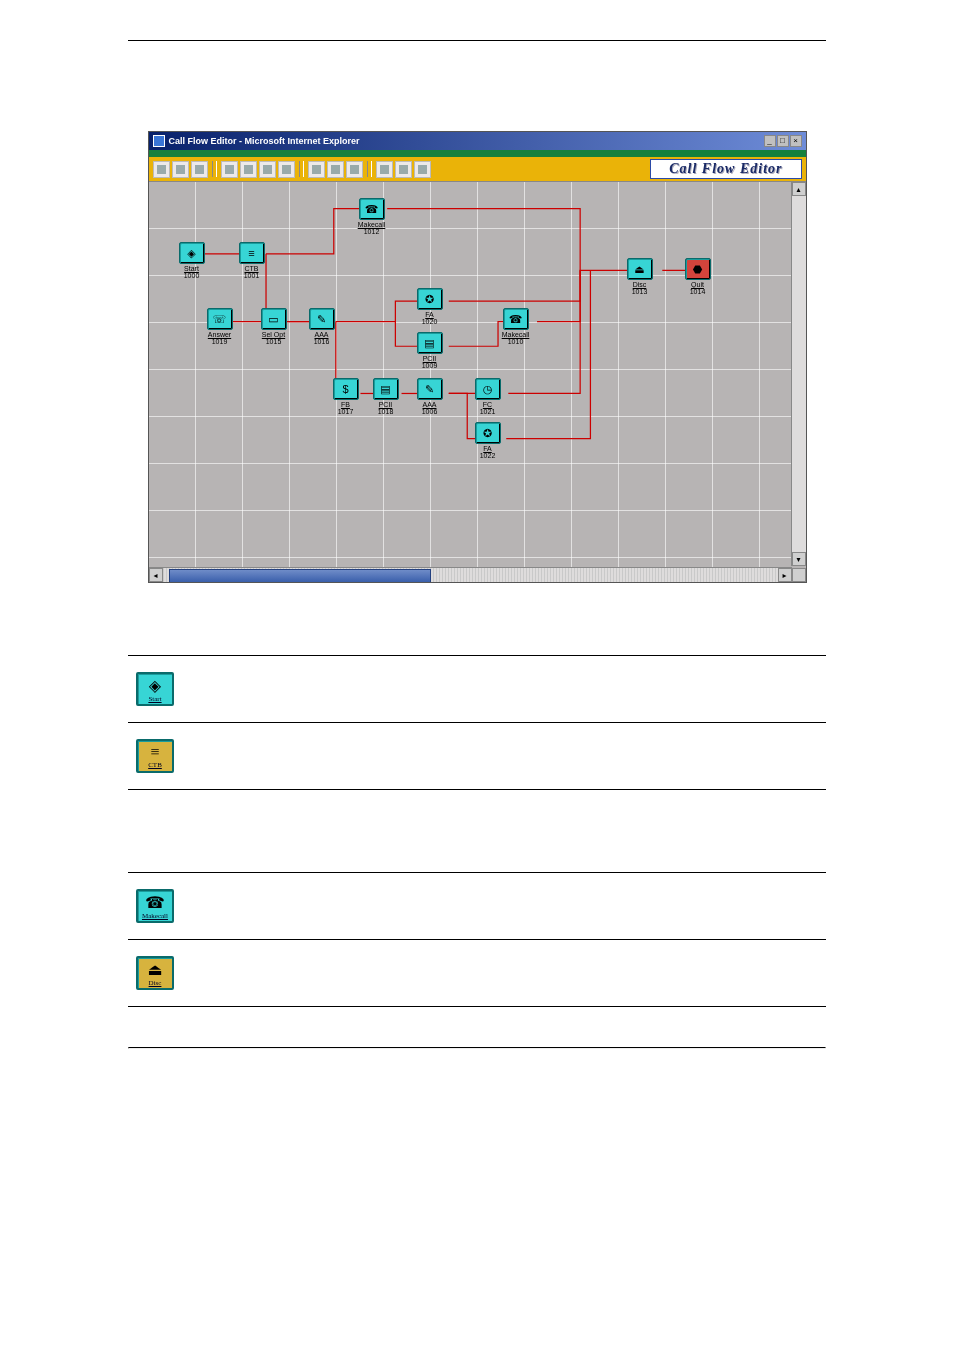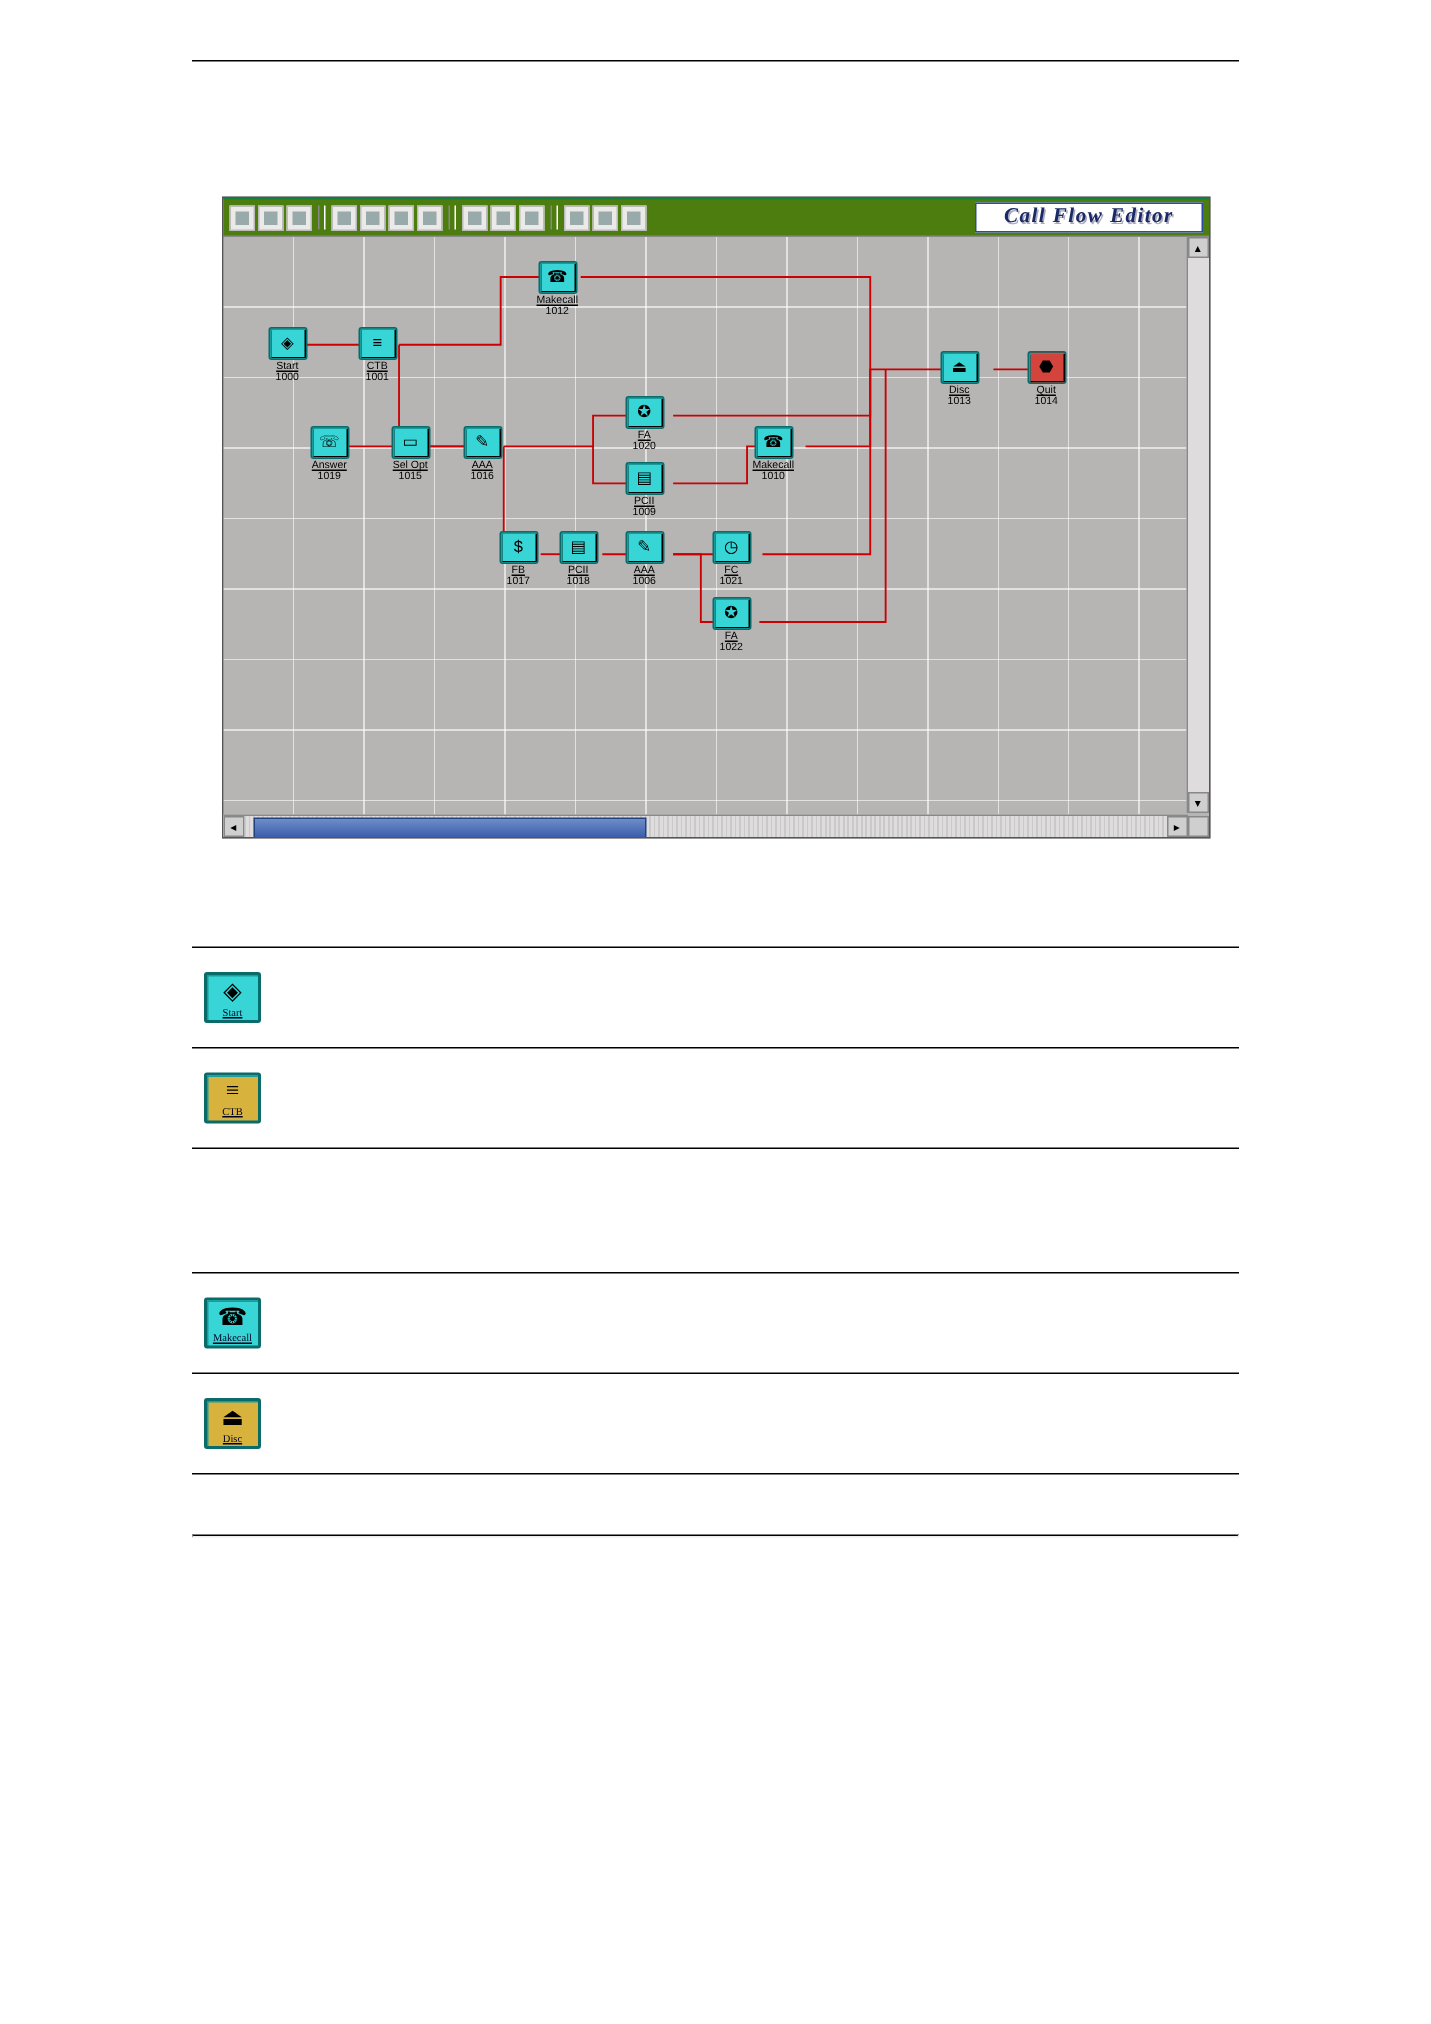--- a/index.html
+++ b/index.html
@@ -48,22 +48,22 @@
   }
   .winicons { display:flex; gap:1px; }
   .winicons span {
     background:#c0c0c0;
     border:1px solid #888;
     width:10px; height:10px;
     display:inline-flex; align-items:center; justify-content:center;
     color:#000; font-size:8px; line-height:1;
   }
   .toolbar {
-    background:#4d7c0f;
-    border-top:1px solid #15803d;
+    background:#eab308;
+    border-top:7px solid #15803d;
     border-bottom:1px solid #888;
     display:flex;
     align-items:center;
     padding:2px 4px;
     gap:2px;
   }
   .tbtn {
     width:15px; height:15px;
     border:1px solid #bbb;
     background:#ece9e9;
@@ -168,20 +168,31 @@
   .footer-text { font-size:11px; margin-top:4px;}
 </style>
 </head>
 <body>
 
 <div class="page">
   <hr class="rule">
 
   <div class="fig-wrap">
     <div class="app-window">
+      <div class="titlebar">
+        <div class="tleft">
+          <span style="width:10px;height:10px;background:#3a76d6;border:1px solid #fff;"></span>
+          <span>Call Flow Editor - Microsoft Internet Explorer</span>
+        </div>
+        <div class="winicons">
+          <span>_</span>
+          <span>□</span>
+          <span>×</span>
+        </div>
+      </div>
       <div class="toolbar">
         <span class="tbtn"></span>
         <span class="tbtn"></span>
         <span class="tbtn"></span>
         <span class="tsep"></span>
         <span class="tbtn"></span>
         <span class="tbtn"></span>
         <span class="tbtn"></span>
         <span class="tbtn"></span>
         <span class="tsep"></span>

